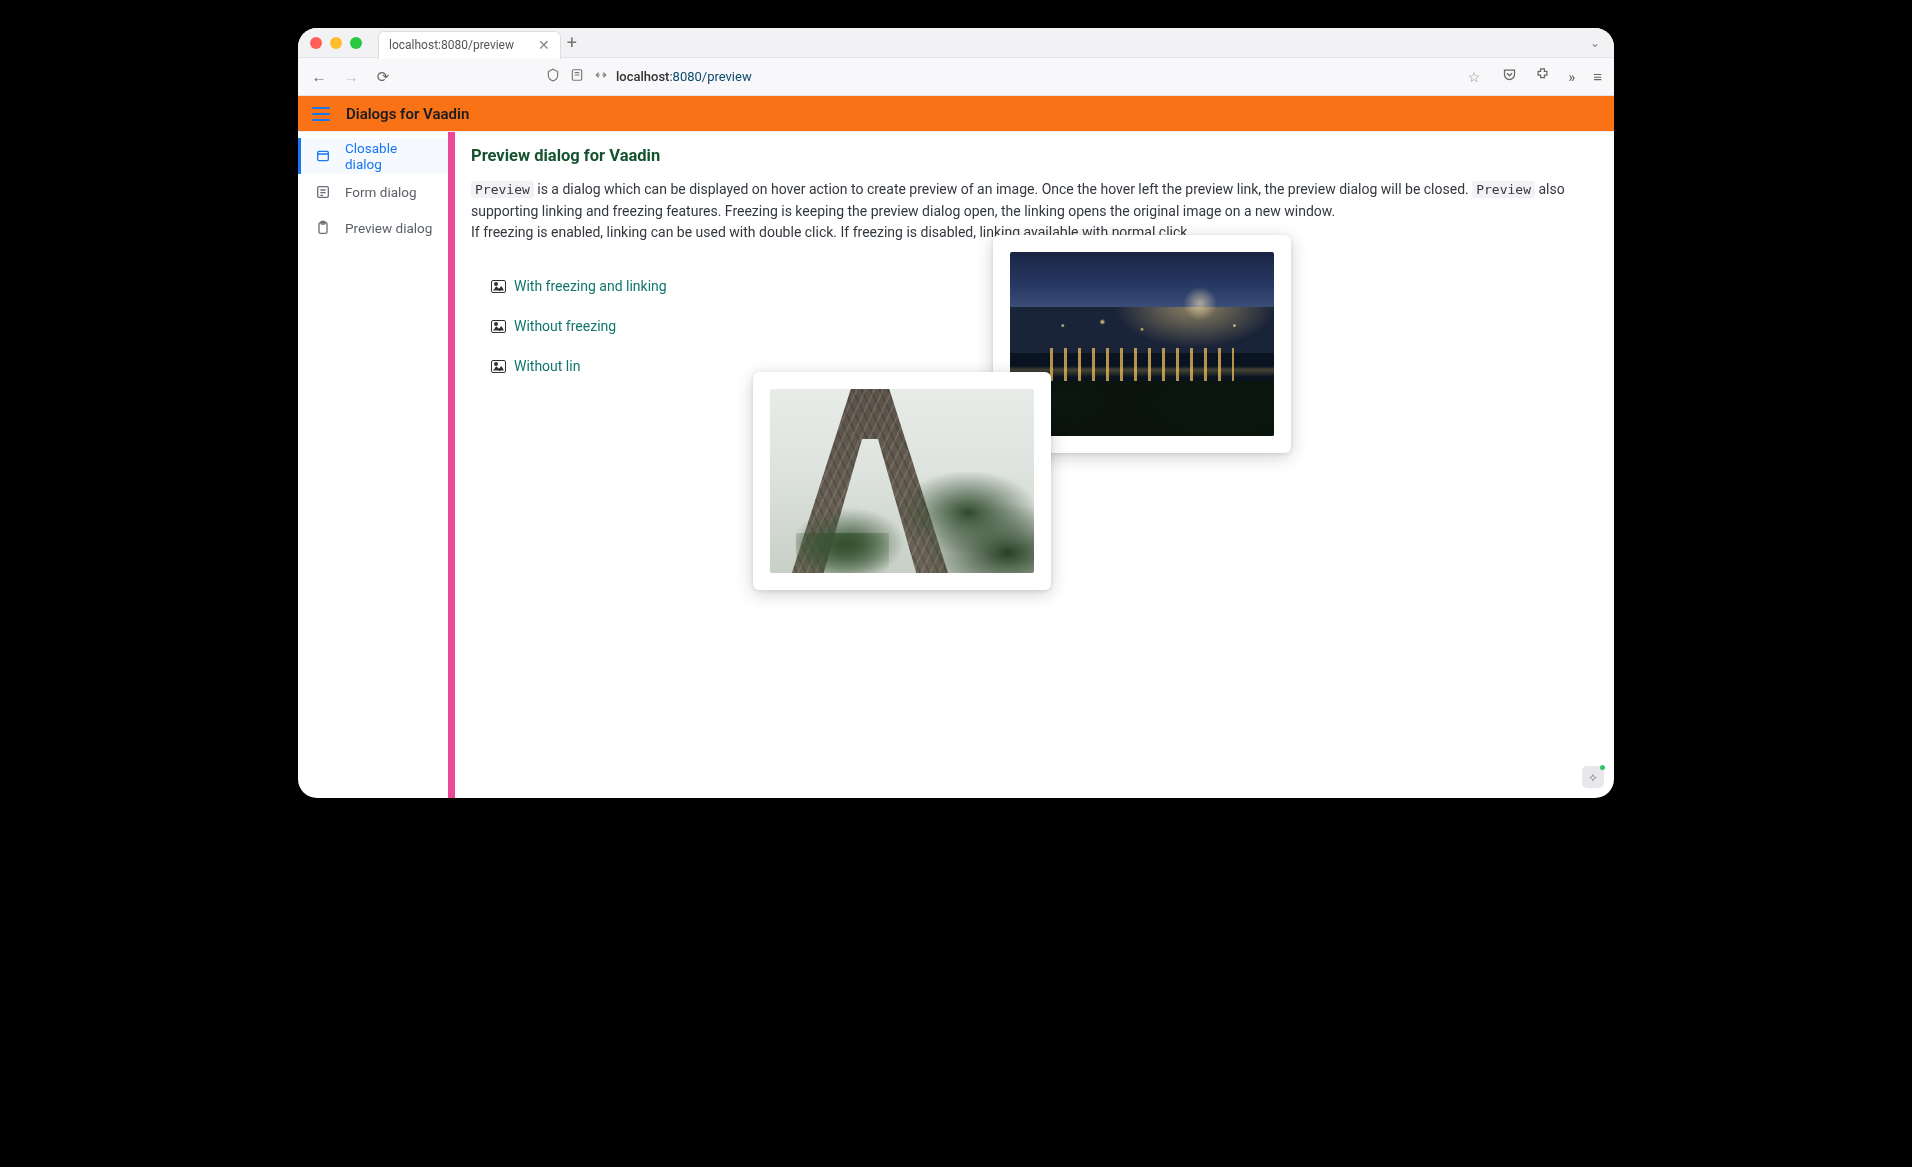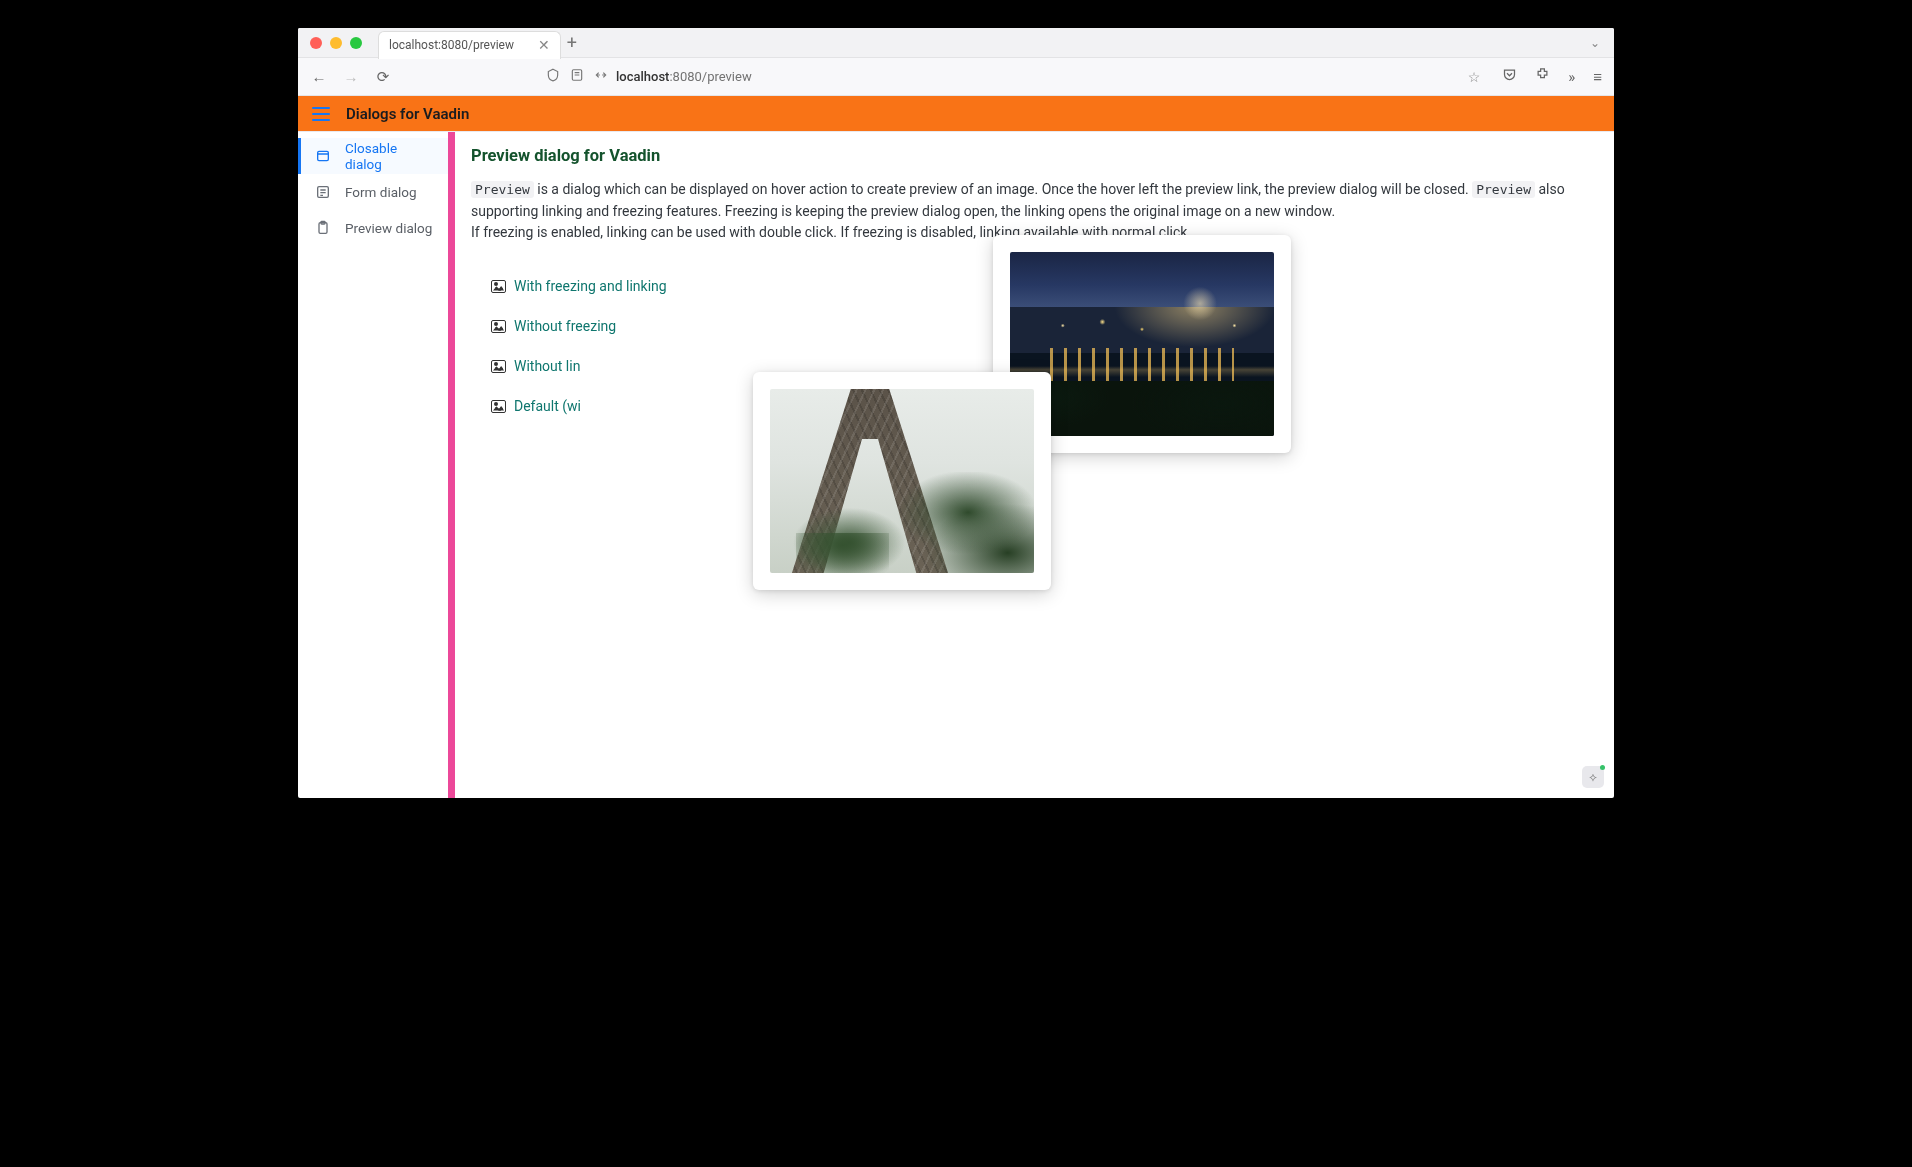--- a/index.html
+++ b/index.html
@@ -1,18 +1,18 @@
 <!DOCTYPE html>
 <html><head>
 <meta charset="utf-8">
 <style>
 * { box-sizing: border-box; margin: 0; padding: 0; font-family: -apple-system, BlinkMacSystemFont, "Segoe UI", Roboto, Helvetica, Arial, sans-serif; }
 html, body { width: 100%; height: 100%; background: #000; }
 .stage { width: 1400px; height: 854px; margin: 0 auto; background: #000; position: relative; }
-.browser-window { position: absolute; left: 42px; top: 28px; width: 1316px; height: 770px; background: #fff; border-radius: 2px; box-shadow: 0 10px 40px rgba(0,0,0,0.5); overflow: hidden; display: flex; flex-direction: column; }
+.browser-window { position: absolute; left: 42px; top: 28px; width: 1316px; height: 770px; background: #fff; border-radius: 19px; box-shadow: 0 10px 40px rgba(0,0,0,0.5); overflow: hidden; display: flex; flex-direction: column; }
 
 
 .titlebar { height: 30px; background: #f2f2f4; display: flex; align-items: center; padding: 0 12px; border-bottom: 1px solid #e3e3e5; position: relative; }
 .traffic { display: flex; gap: 8px; }
 .traffic span { width: 12px; height: 12px; border-radius: 50%; display: block; }
 .tl-red { background: #ff5f57; }
 .tl-yellow { background: #febc2e; }
 .tl-green { background: #28c840; }
 .tabstrip { display: flex; align-items: center; margin-left: 16px; height: 100%; }
 .tab { background: #fff; border: 1px solid #ddd; border-bottom: none; border-radius: 6px 6px 0 0; height: 28px; padding: 0 10px; display: flex; align-items: center; gap: 24px; font-size: 12px; color: #555; position: relative; top: 2px; min-width: 160px; }
@@ -21,21 +21,21 @@
 .titlebar-chevron { position: absolute; right: 14px; color: #888; font-size: 12px; }
 
 
 .addrbar { height: 38px; background: #f8f8fa; display: flex; align-items: center; padding: 0 12px; gap: 14px; border-bottom: 1px solid #e5e5e8; }
 .nav-btn { color: #666; font-size: 15px; width: 18px; text-align: center; cursor: pointer; }
 .nav-btn.dim { color: #bbb; }
 .addr-wrap { flex: 1; display: flex; align-items: center; }
 .addr-left-icons { display: flex; gap: 10px; color: #777; font-size: 14px; margin-right: 8px; margin-left: 140px; }
 .addr-url { font-size: 13px; color: #333; }
 .addr-url .host { font-weight: 500; }
-.addr-url .port, .addr-url .path { color: #737373; }
+.addr-url .port, .addr-url .path { color: #0c4a6e; }
 .addr-star { color: #888; font-size: 14px; margin-right: 8px; }
 .addr-right { display: flex; gap: 18px; color: #666; font-size: 15px; align-items: center; }
 
 
 .app-header { height: 36px; background: #f97316; border-bottom: 1px solid #e9e9ee; display: flex; align-items: center; gap: 16px; padding: 0 14px; }
 .burger { width: 18px; height: 14px; display: flex; flex-direction: column; justify-content: space-between; cursor: pointer; }
 .burger span { height: 2px; background: #1676f3; border-radius: 1px; }
 .app-title { font-size: 15px; font-weight: 600; color: #1a1c1f; }
 
 
@@ -206,24 +206,20 @@
             <span>With freezing and linking</span>
           </div>
           <div class="opt">
             <span class="pic-icon"></span>
             <span>Without freezing</span>
           </div>
           <div class="opt">
             <span class="pic-icon"></span>
             <span>Without lin</span>
           </div>
-          <div class="opt">
-            <span class="pic-icon"></span>
-            <span>Default (wi</span>
-          </div>
         </div>
 
         <div class="card card1">
           <div class="img" aria-label="City bridge at night">
             <div class="trees"></div>
           </div>
         </div>
         <div class="card card2">
           <div class="img" aria-label="Eiffel Tower with foliage">
             <div class="tower"></div>

